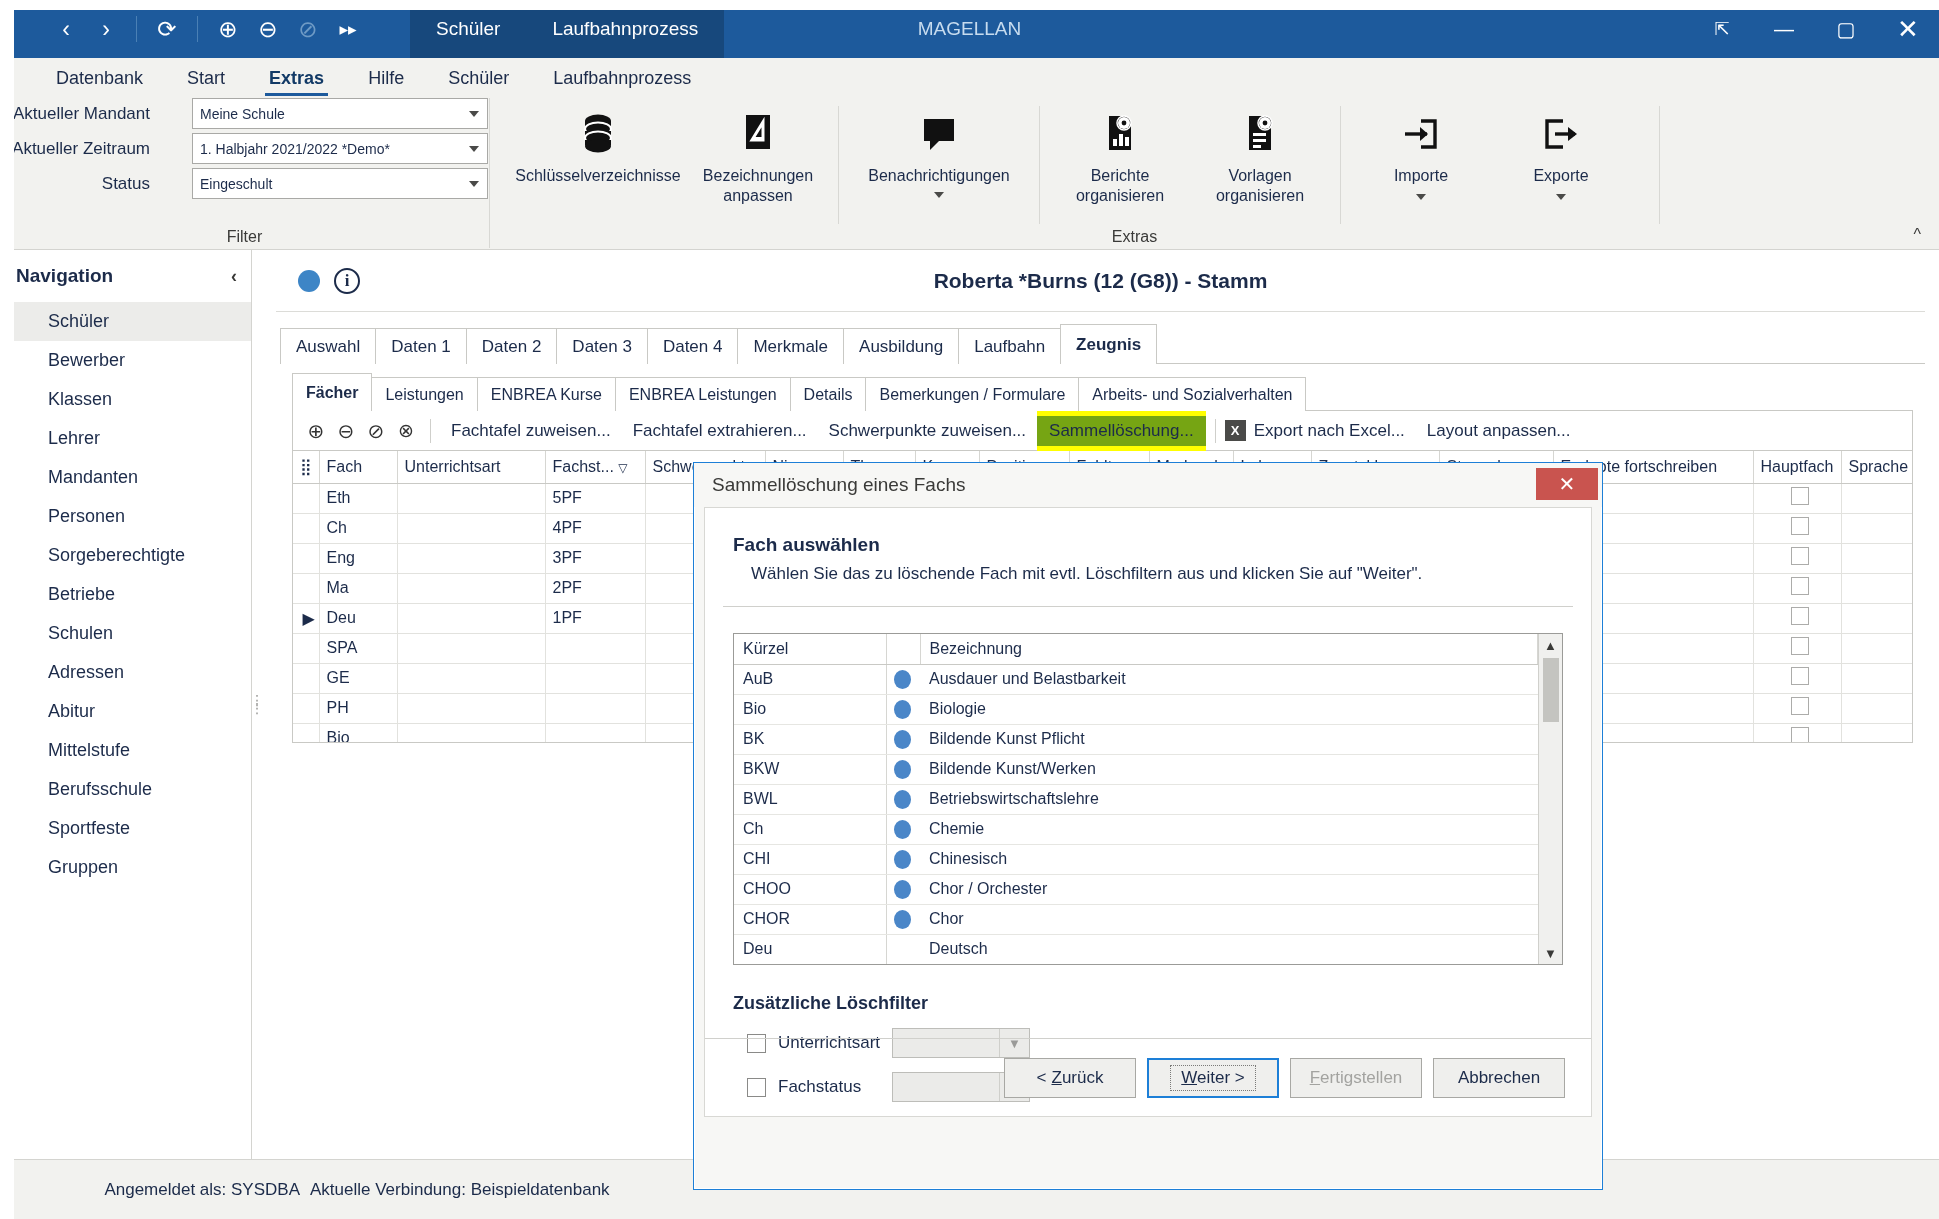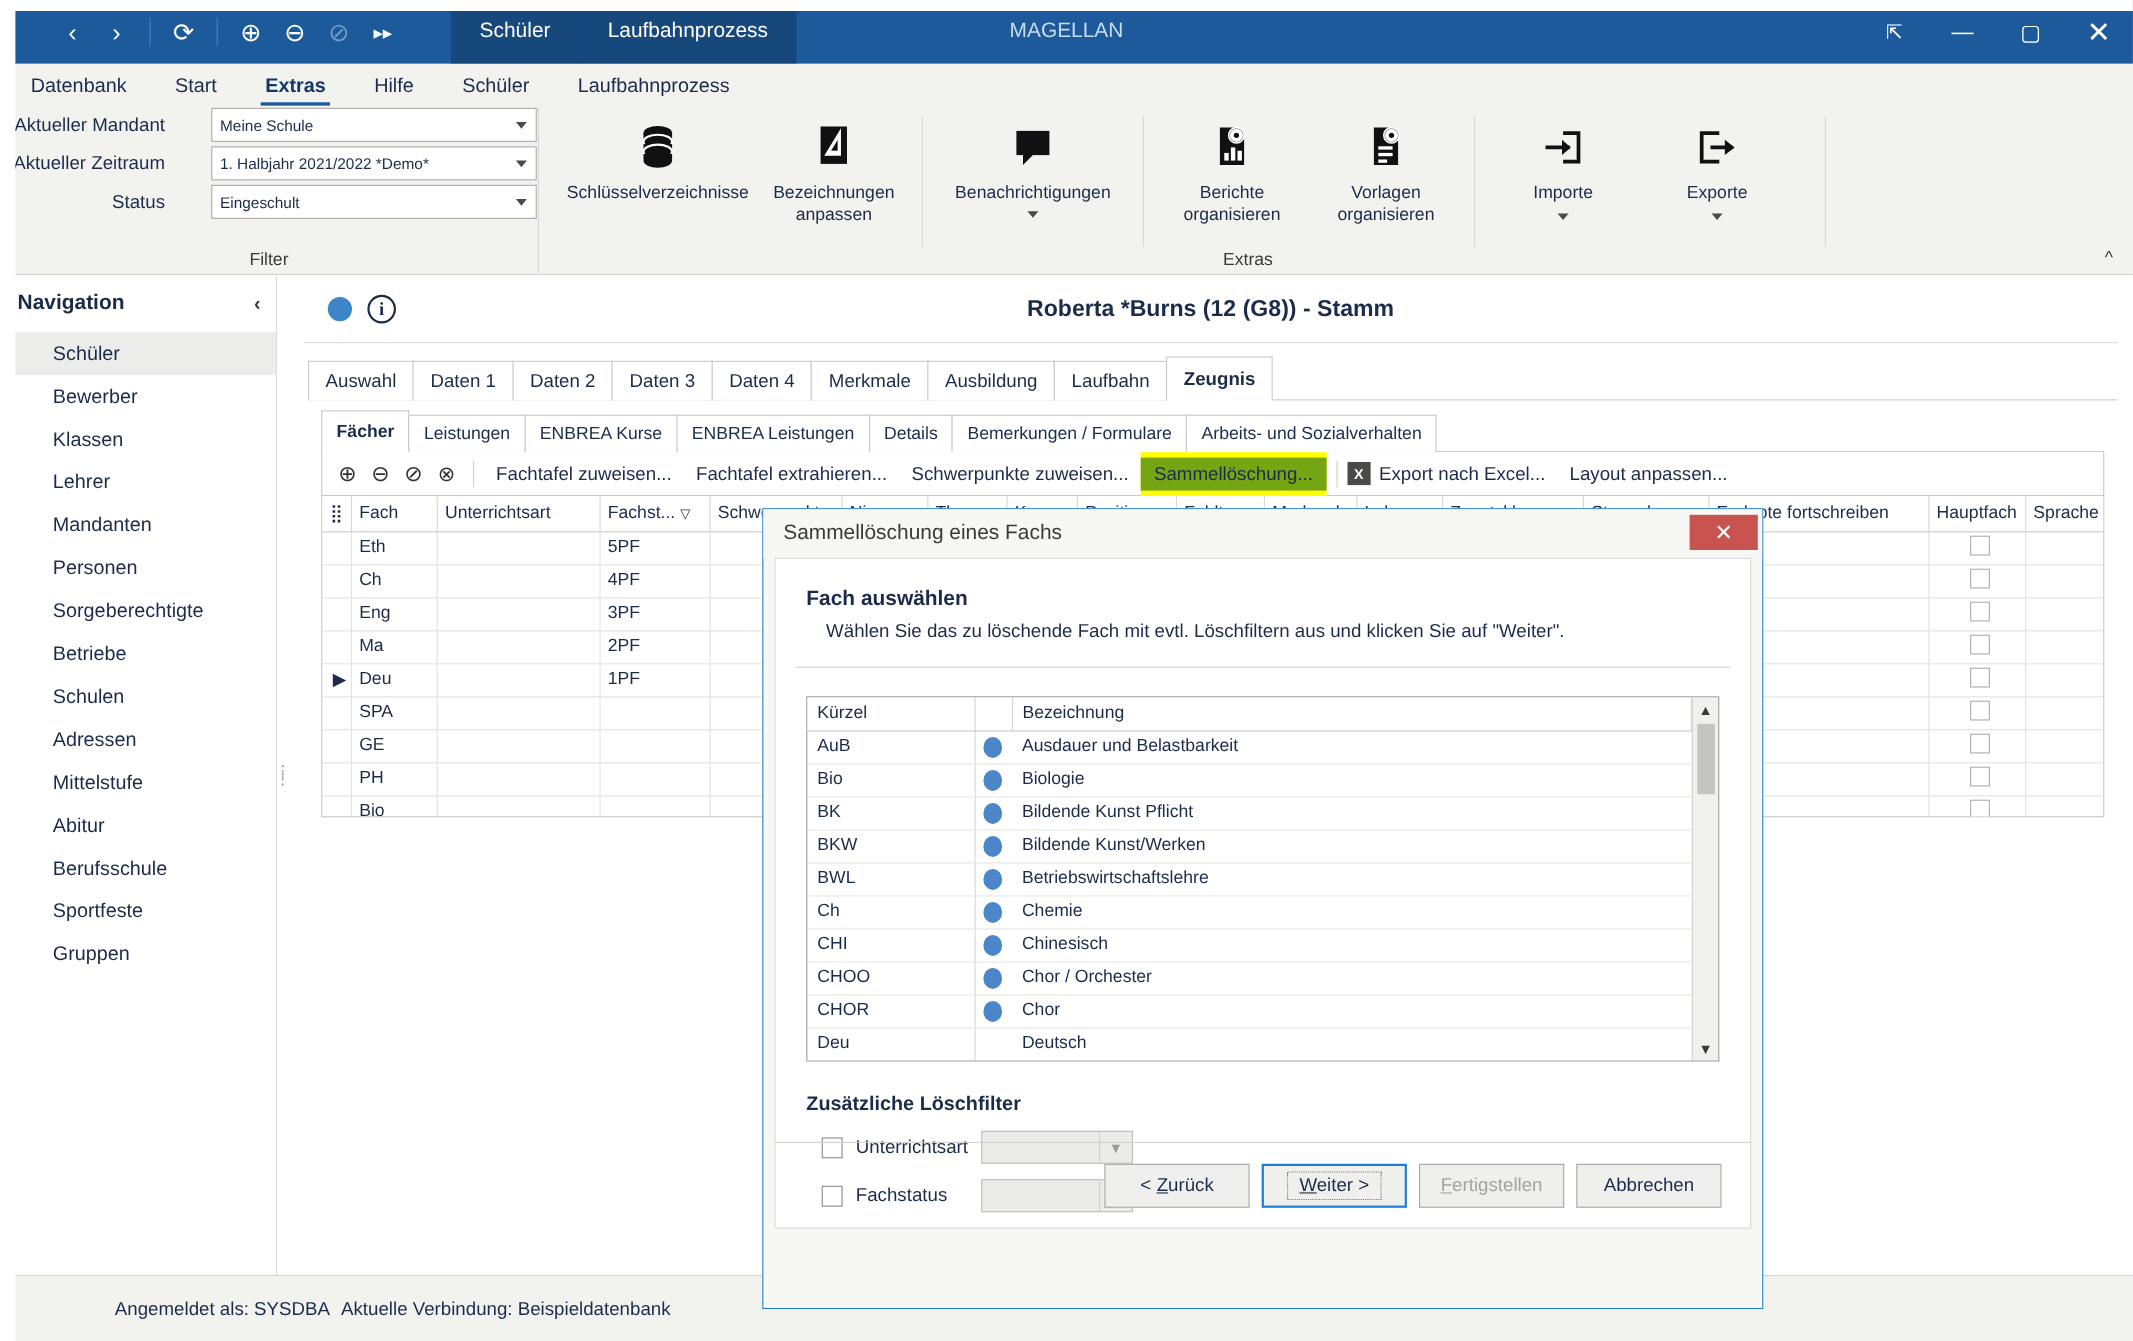--- a/index.html
+++ b/index.html
@@ -58,21 +58,21 @@
   .tb-ctl.close { font-size: 26px; }
   .tb-ctl.restore-icon { font-size: 18px; }
 
   
   .ribbon {
     position: absolute; left: 0; top: 58px; width: 1939px; height: 192px;
     background: #f2f2ef;
     border-bottom: 1px solid #d4d4d0;
   }
   .ribbon-tabs {
-    display: flex; align-items: flex-end; height: 40px; padding-left: 6px;
+    display: flex; align-items: flex-end; height: 40px; padding-left: 34px;
     gap: 0px;
   }
   .rt {
     position: relative; padding: 0 22px; height: 40px;
     display: flex; align-items: center; font-size: 18px; color: #1c2b4a;
   }
   .rt.active { font-weight: bold; color: #123a66; }
   .rt.active::after {
     content: ""; position: absolute; left: 18px; right: 18px; bottom: 2px;
     height: 3px; background: #1d5a9c;
@@ -583,24 +583,24 @@
     <div class="nav-item">
         <span>Betriebe</span>
       </div>
     <div class="nav-item">
         <span>Schulen</span>
       </div>
     <div class="nav-item">
         <span>Adressen</span>
       </div>
     <div class="nav-item">
+        <span>Abitur</span>
+      </div>
+    <div class="nav-item">
         <span>Mittelstufe</span>
-      </div>
-    <div class="nav-item">
-        <span>Abitur</span>
       </div>
     <div class="nav-item">
         <span>Berufsschule</span>
       </div>
     <div class="nav-item">
         <span>Sportfeste</span>
       </div>
     <div class="nav-item">
         <span>Gruppen</span>
       </div>

